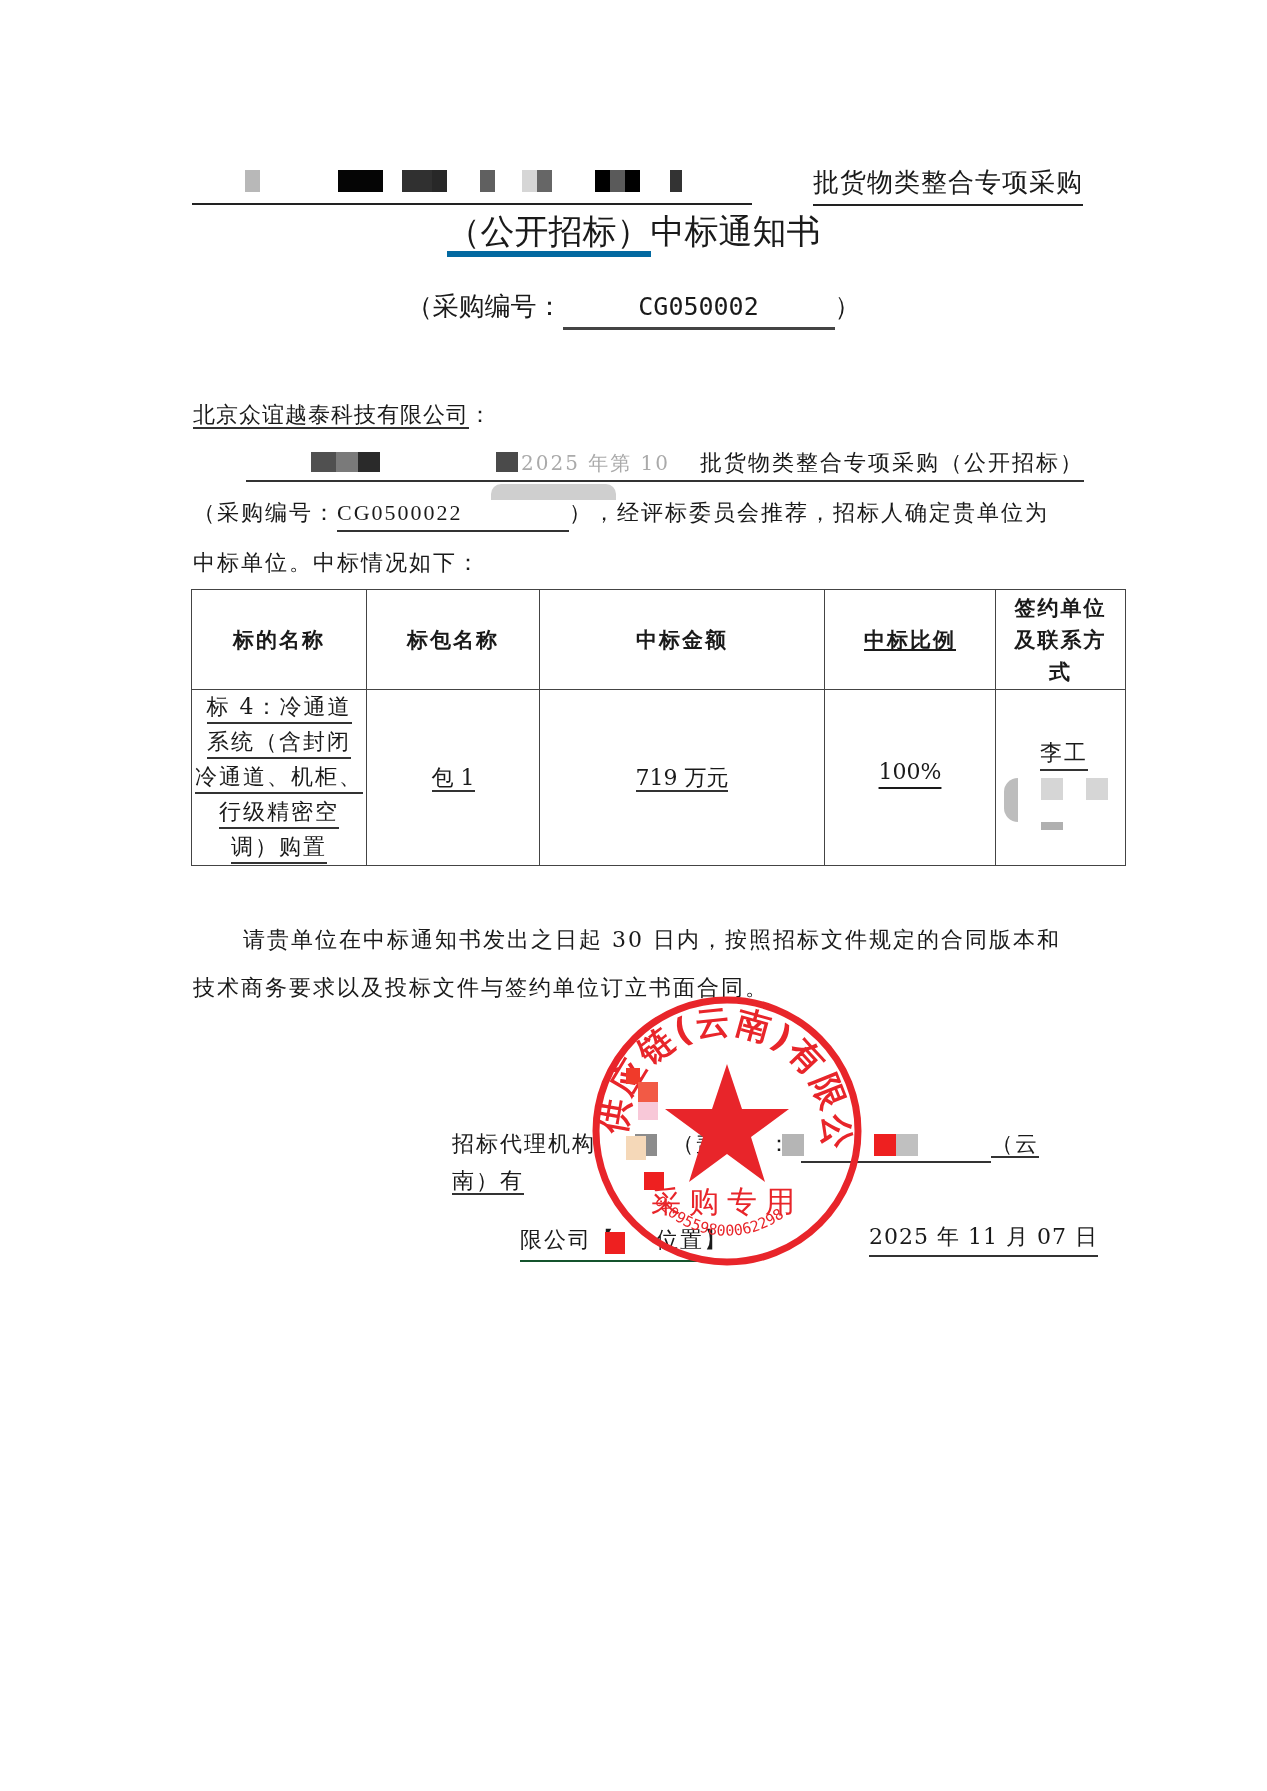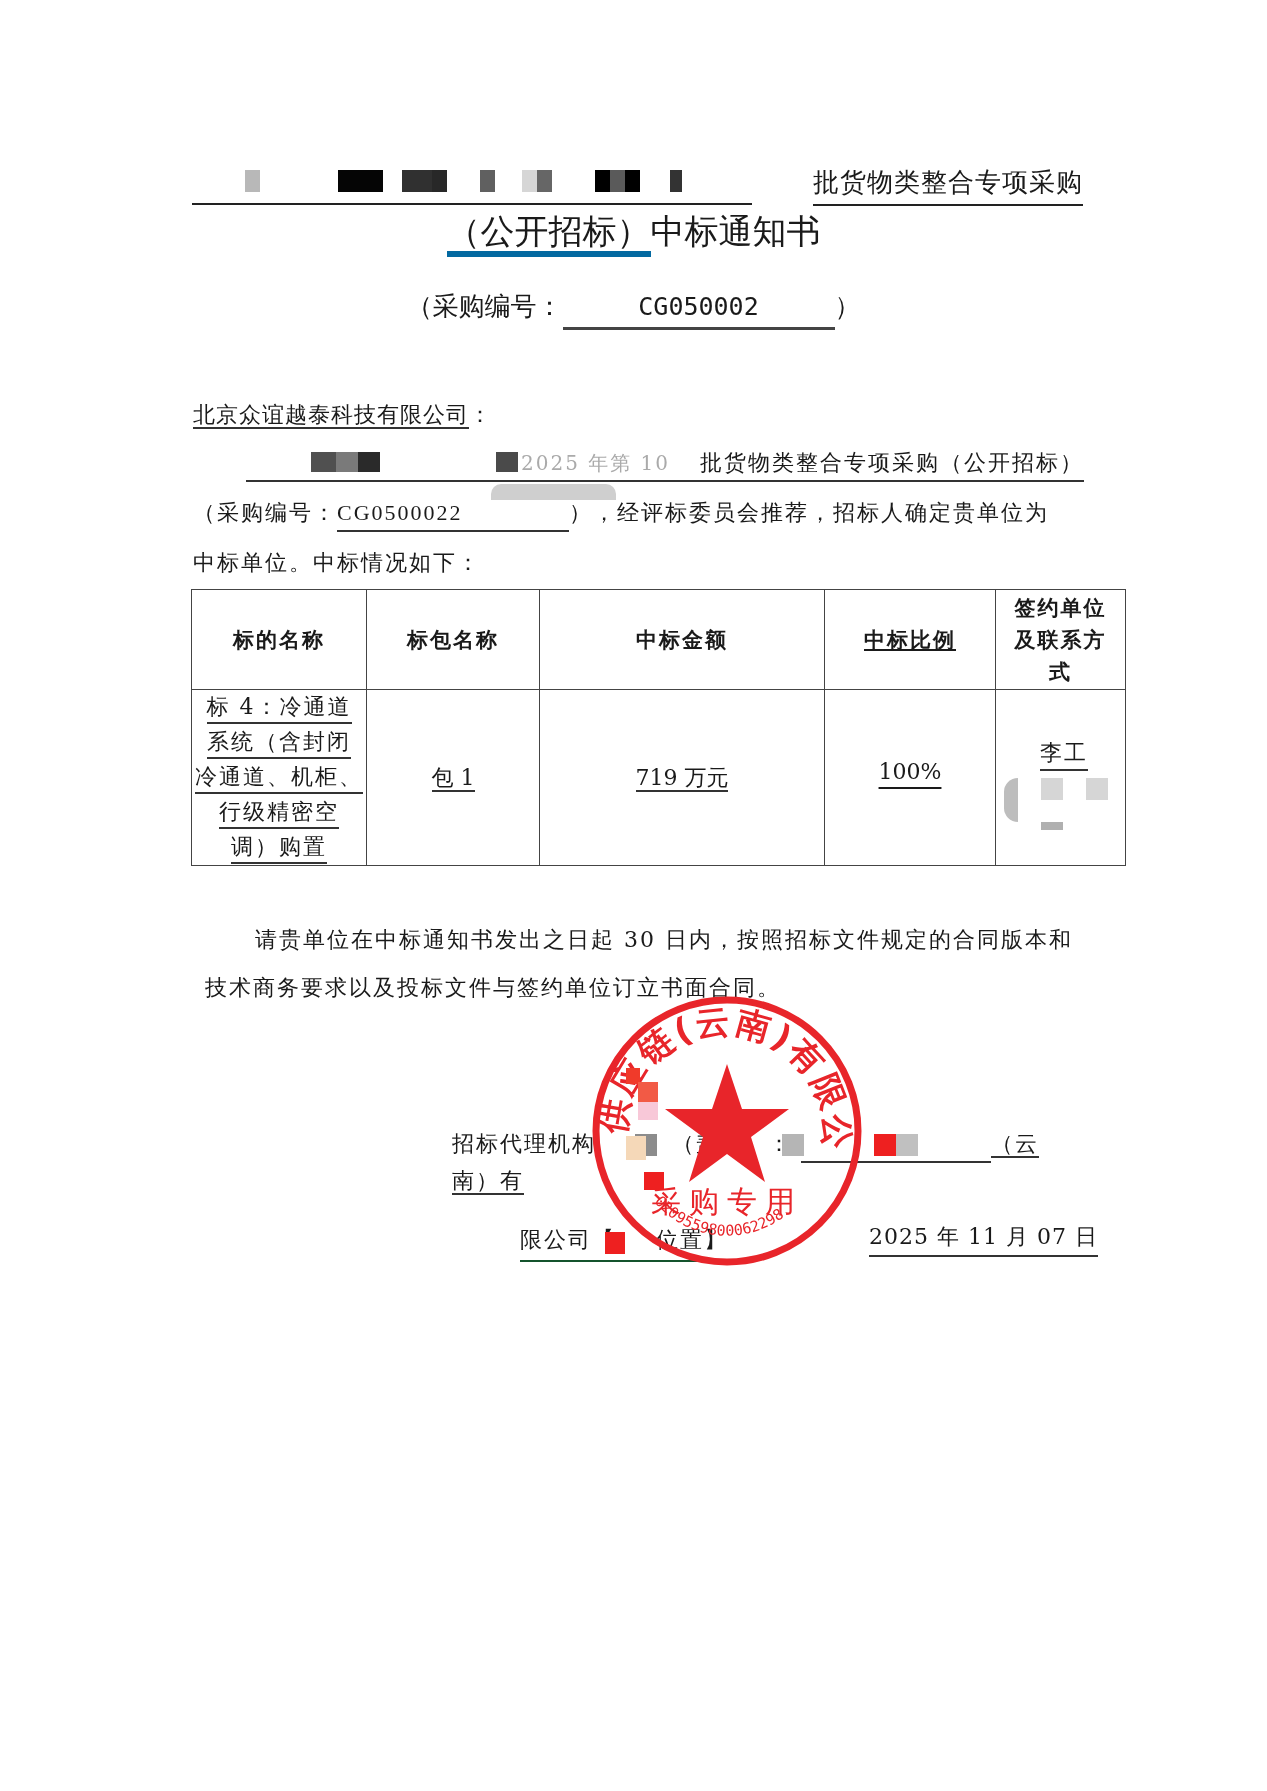--- a/index.html
+++ b/index.html
@@ -21,21 +21,21 @@
        border-bottom:2px solid #333;height:34px;}
   
   table.award{position:absolute;left:191px;top:589px;width:935px;border-collapse:collapse;
               font-size:22px;}
   table.award td,table.award th{border:1.5px solid #444;text-align:center;vertical-align:middle;padding:0;}
   table.award th{font-weight:bold;font-family:"DejaVu Sans","Liberation Sans",sans-serif;font-size:21px;height:99px;line-height:32px;letter-spacing:2px;}
   table.award td{height:166px;line-height:33px;}
   .cellu{border-bottom:2px solid #333;}
   .c1{width:174px;} .c2{width:172px;} .c3{width:284px;} .c4{width:170px;text-decoration:underline;} .c5{width:129px;}
   .namecell span{display:inline-block;border-bottom:2px solid #333;line-height:30px;margin:1px 0;letter-spacing:2px;}
-  .p2{left:193px;top:916px;width:890px;font-size:22px;line-height:48px;letter-spacing:2px;text-indent:50px;margin-left:12px;}
+  .p2{left:193px;top:916px;width:890px;font-size:22px;line-height:48px;letter-spacing:2px;text-indent:50px;}
   .agency{left:452px;top:1126px;width:631px;font-size:22px;line-height:36px;letter-spacing:2px;}
   .agency2{left:520px;top:1224px;font-size:22px;line-height:36px;letter-spacing:2px;border-bottom:2px solid #14532d;width:222px;font-family:Liberation Mono, monospace;}
   .date{left:869px;top:1219px;font-size:22px;line-height:36px;letter-spacing:1px;border-bottom:2px solid #333;}
   .stamp{position:absolute;left:590px;top:994px;width:274px;height:274px;}
 </style>
 </head>
 <body>
 
 <div class="abs" style="left:192px;top:160px;width:891px;height:46px;">
   <div class="abs" style="left:0;top:8px;width:540px;height:36px;">

